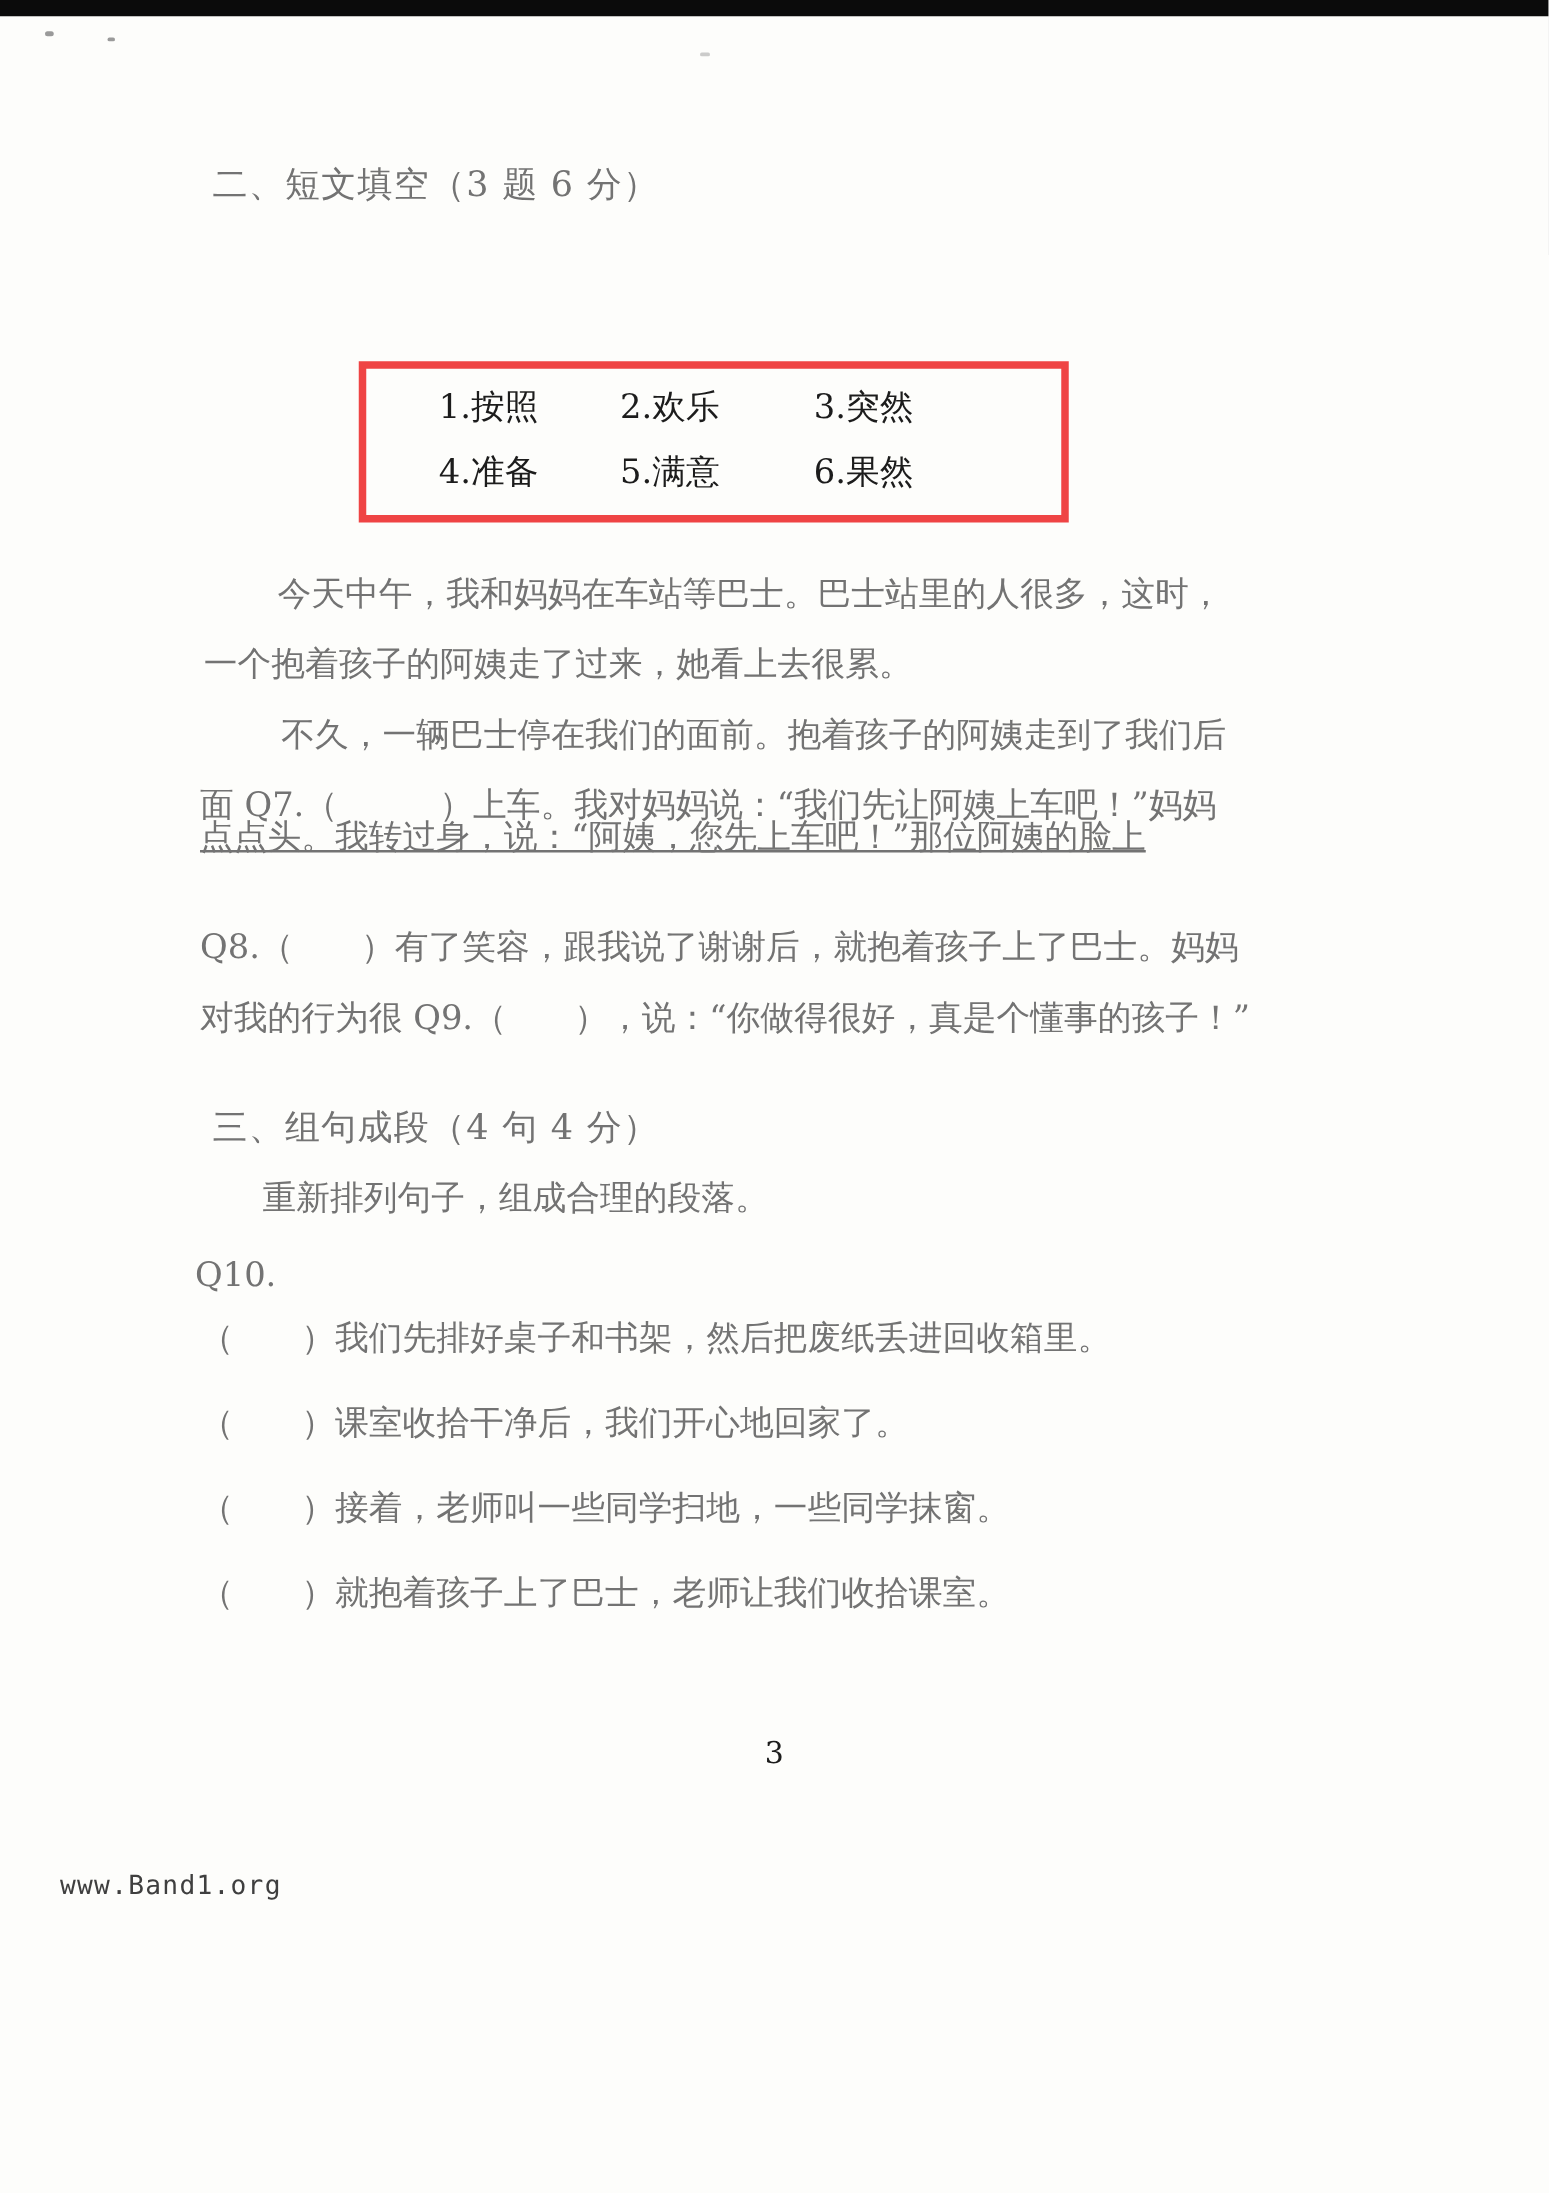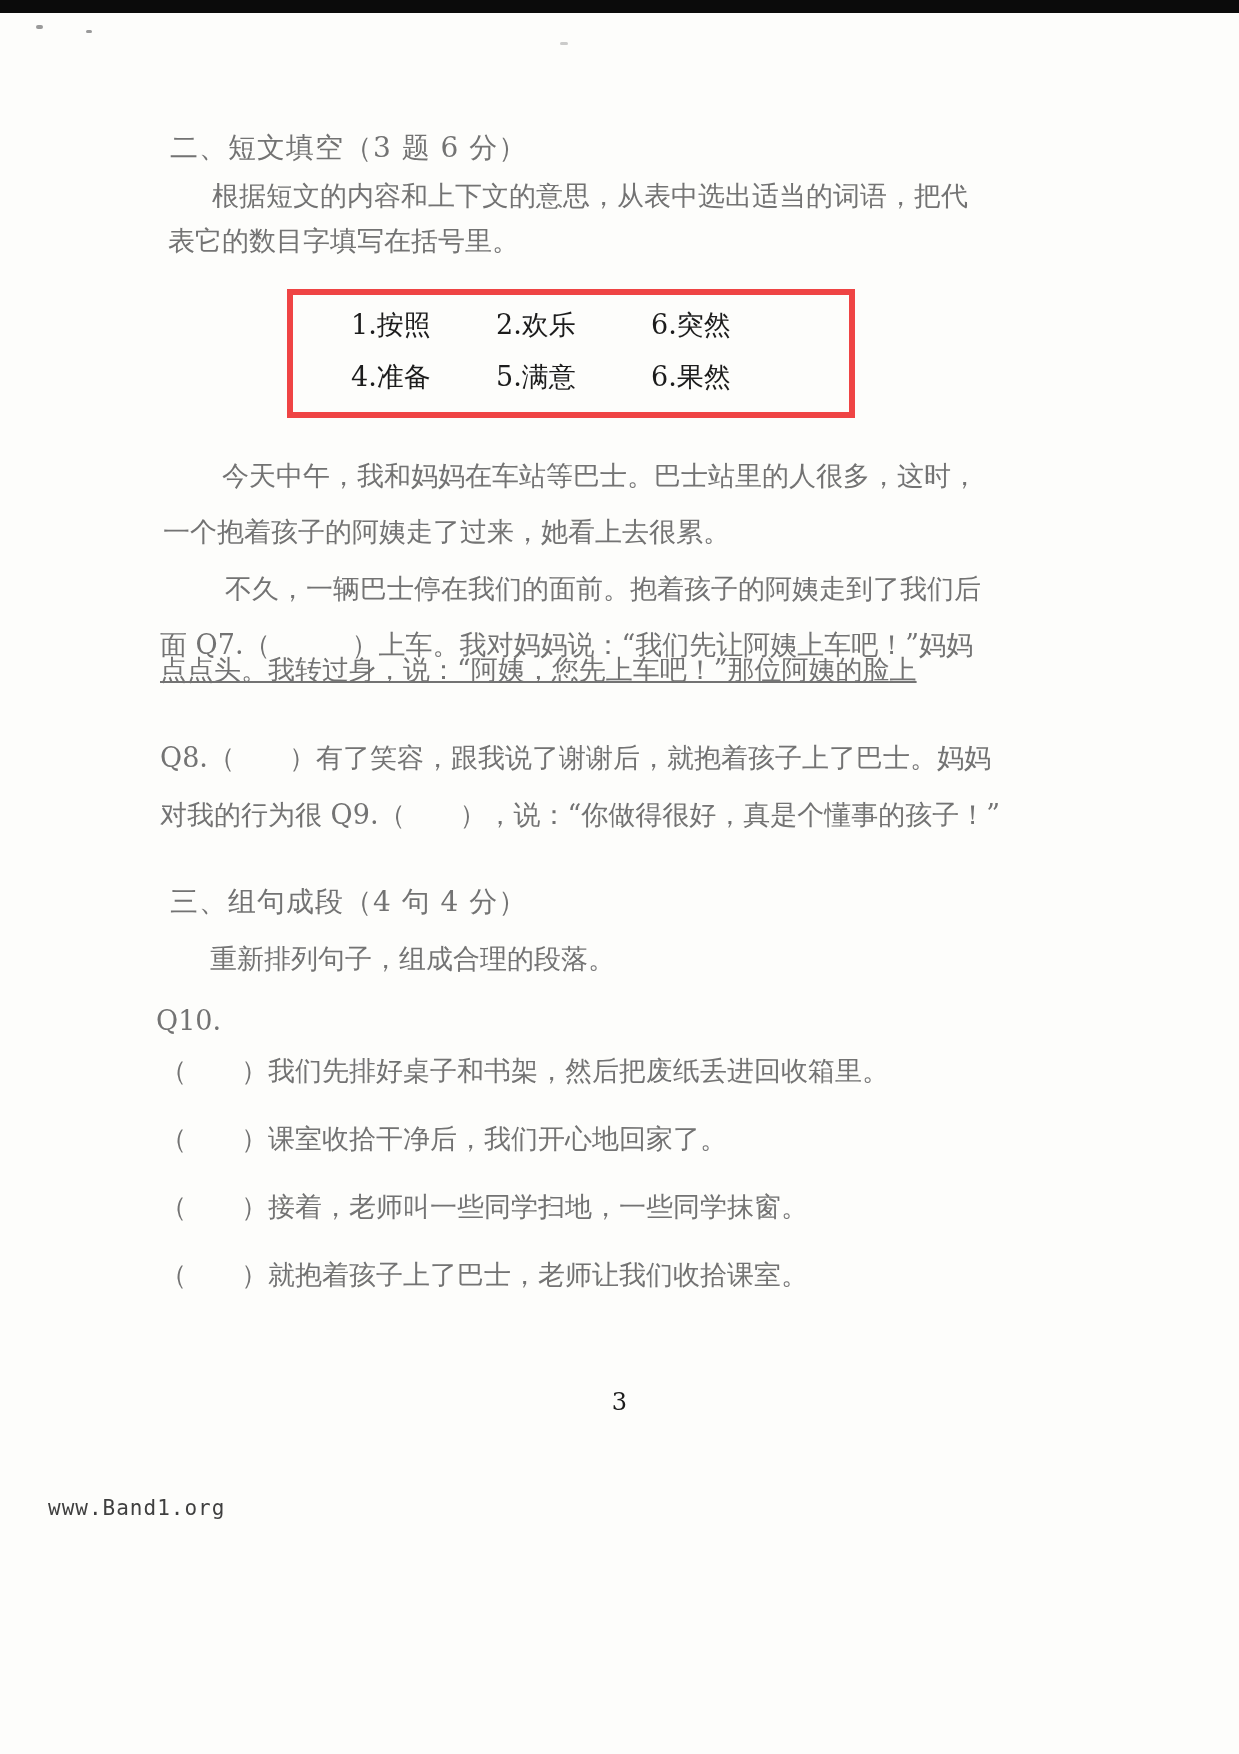--- a/index.html
+++ b/index.html
@@ -78,27 +78,25 @@
 
 <div class="page">
 
   <div class="scan-topbar"></div>
   <div class="speck" style="left:36px; top:25px; width:7px; height:4px;"></div>
   <div class="speck" style="left:86px; top:30px; width:6px; height:3px;"></div>
   <div class="speck" style="left:560px; top:42px; width:8px; height:3px; opacity:.5;"></div>
 
   <div class="line heading" style="left:170px; top:130px;">二、短文填空（3 题 6 分）</div>
 
-  <div class="line" style="left:212px; top:178px;">根据短文的内容和上下文的意思，从表中选出适当的词语，把代</div>
-  <div class="line" style="left:168px; top:223px;">表它的数目字填写在括号里。</div>
 
   <div class="word-box">
     <span class="word-cell" style="left:58px;  top:12px;">1.按照</span>
     <span class="word-cell" style="left:203px; top:12px;">2.欢乐</span>
-    <span class="word-cell" style="left:358px; top:12px;">6.突然</span>
+    <span class="word-cell" style="left:358px; top:12px;">3.突然</span>
     <span class="word-cell" style="left:58px;  top:64px;">4.准备</span>
     <span class="word-cell" style="left:203px; top:64px;">5.满意</span>
     <span class="word-cell" style="left:358px; top:64px;">6.果然</span>
   </div>
 
   <div class="line" style="left:222px; top:458px;">今天中午，我和妈妈在车站等巴士。巴士站里的人很多，这时，</div>
   <div class="line" style="left:163px; top:514px;">一个抱着孩子的阿姨走了过来，她看上去很累。</div>
 
   <div class="line" style="left:225px; top:571px;">不久，一辆巴士停在我们的面前。抱着孩子的阿姨走到了我们后</div>
   <div class="line" style="left:160px; top:627px;">面 Q7.（　　　）上车。我对妈妈说：“我们先让阿姨上车吧！”妈妈</div>

